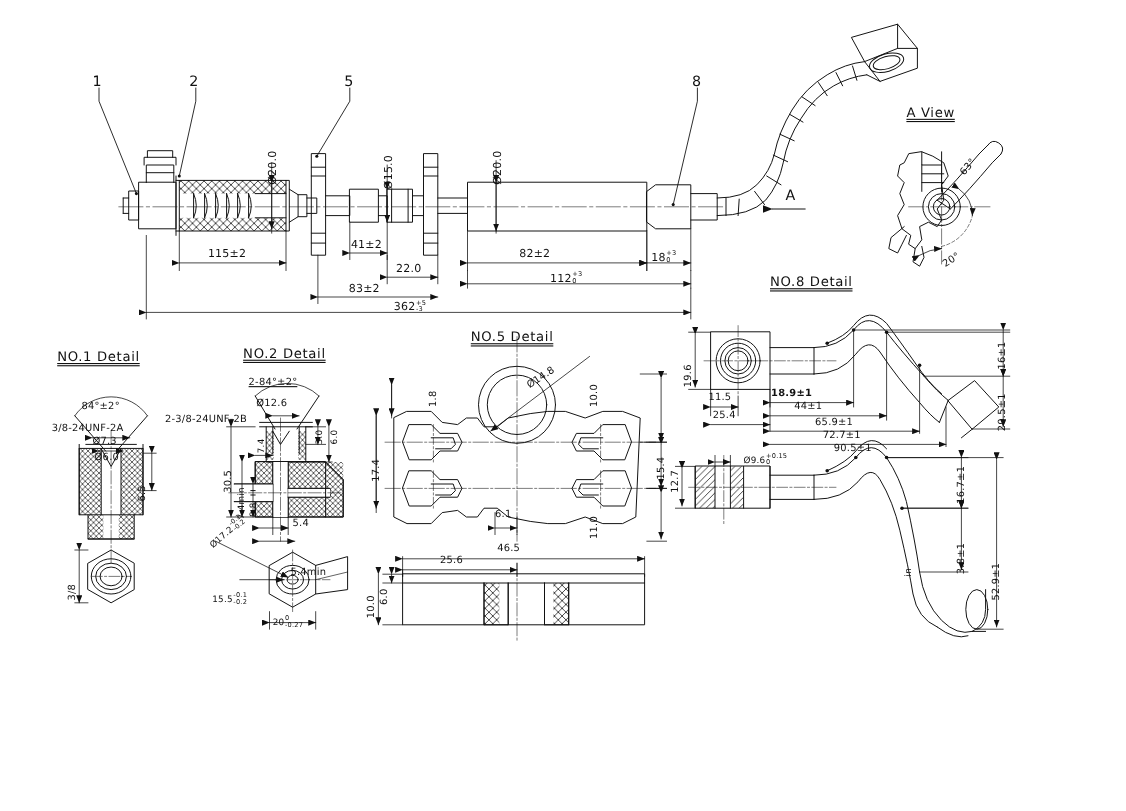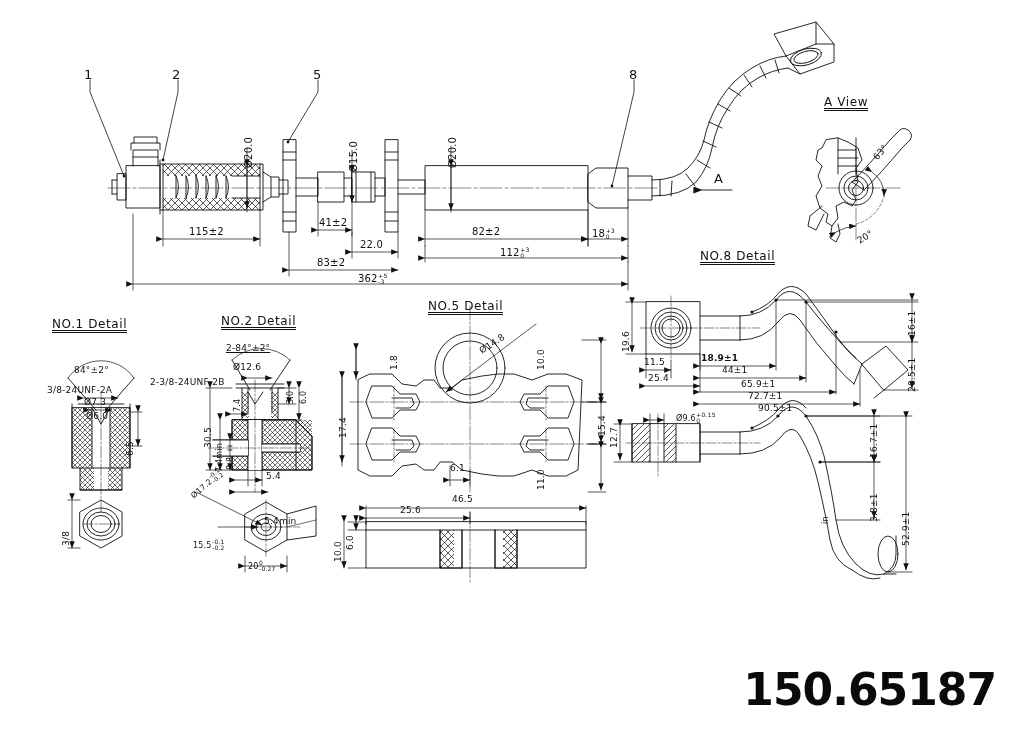--- a/index.html
+++ b/index.html
@@ -545,15 +545,14 @@
 
 <div class="lbl dim9 rot90" style="left:610px;top:448px;">12.7</div>
 <div class="lbl dim8" style="left:632px;top:412px;padding-left:44px;">
   <span>Ø9.6</span><span class="frac"><span style="display:block">+0.15</span><span style="display:block">0</span></span>
 </div>
 <div class="lbl dim9 rot90" style="left:870px;top:458px;">16.7±1</div>
 <div class="lbl dim9 rot90" style="left:870px;top:522px;">3.8±1</div>
 <div class="lbl dim9 rot90" style="left:902px;top:546px;">52.9±1</div>
 <div class="lbl dim8 rot90" style="left:822px;top:524px;">in</div>
 
-<div class="partno">150.65187</div>
 
 </div>
 
 </body></html>

